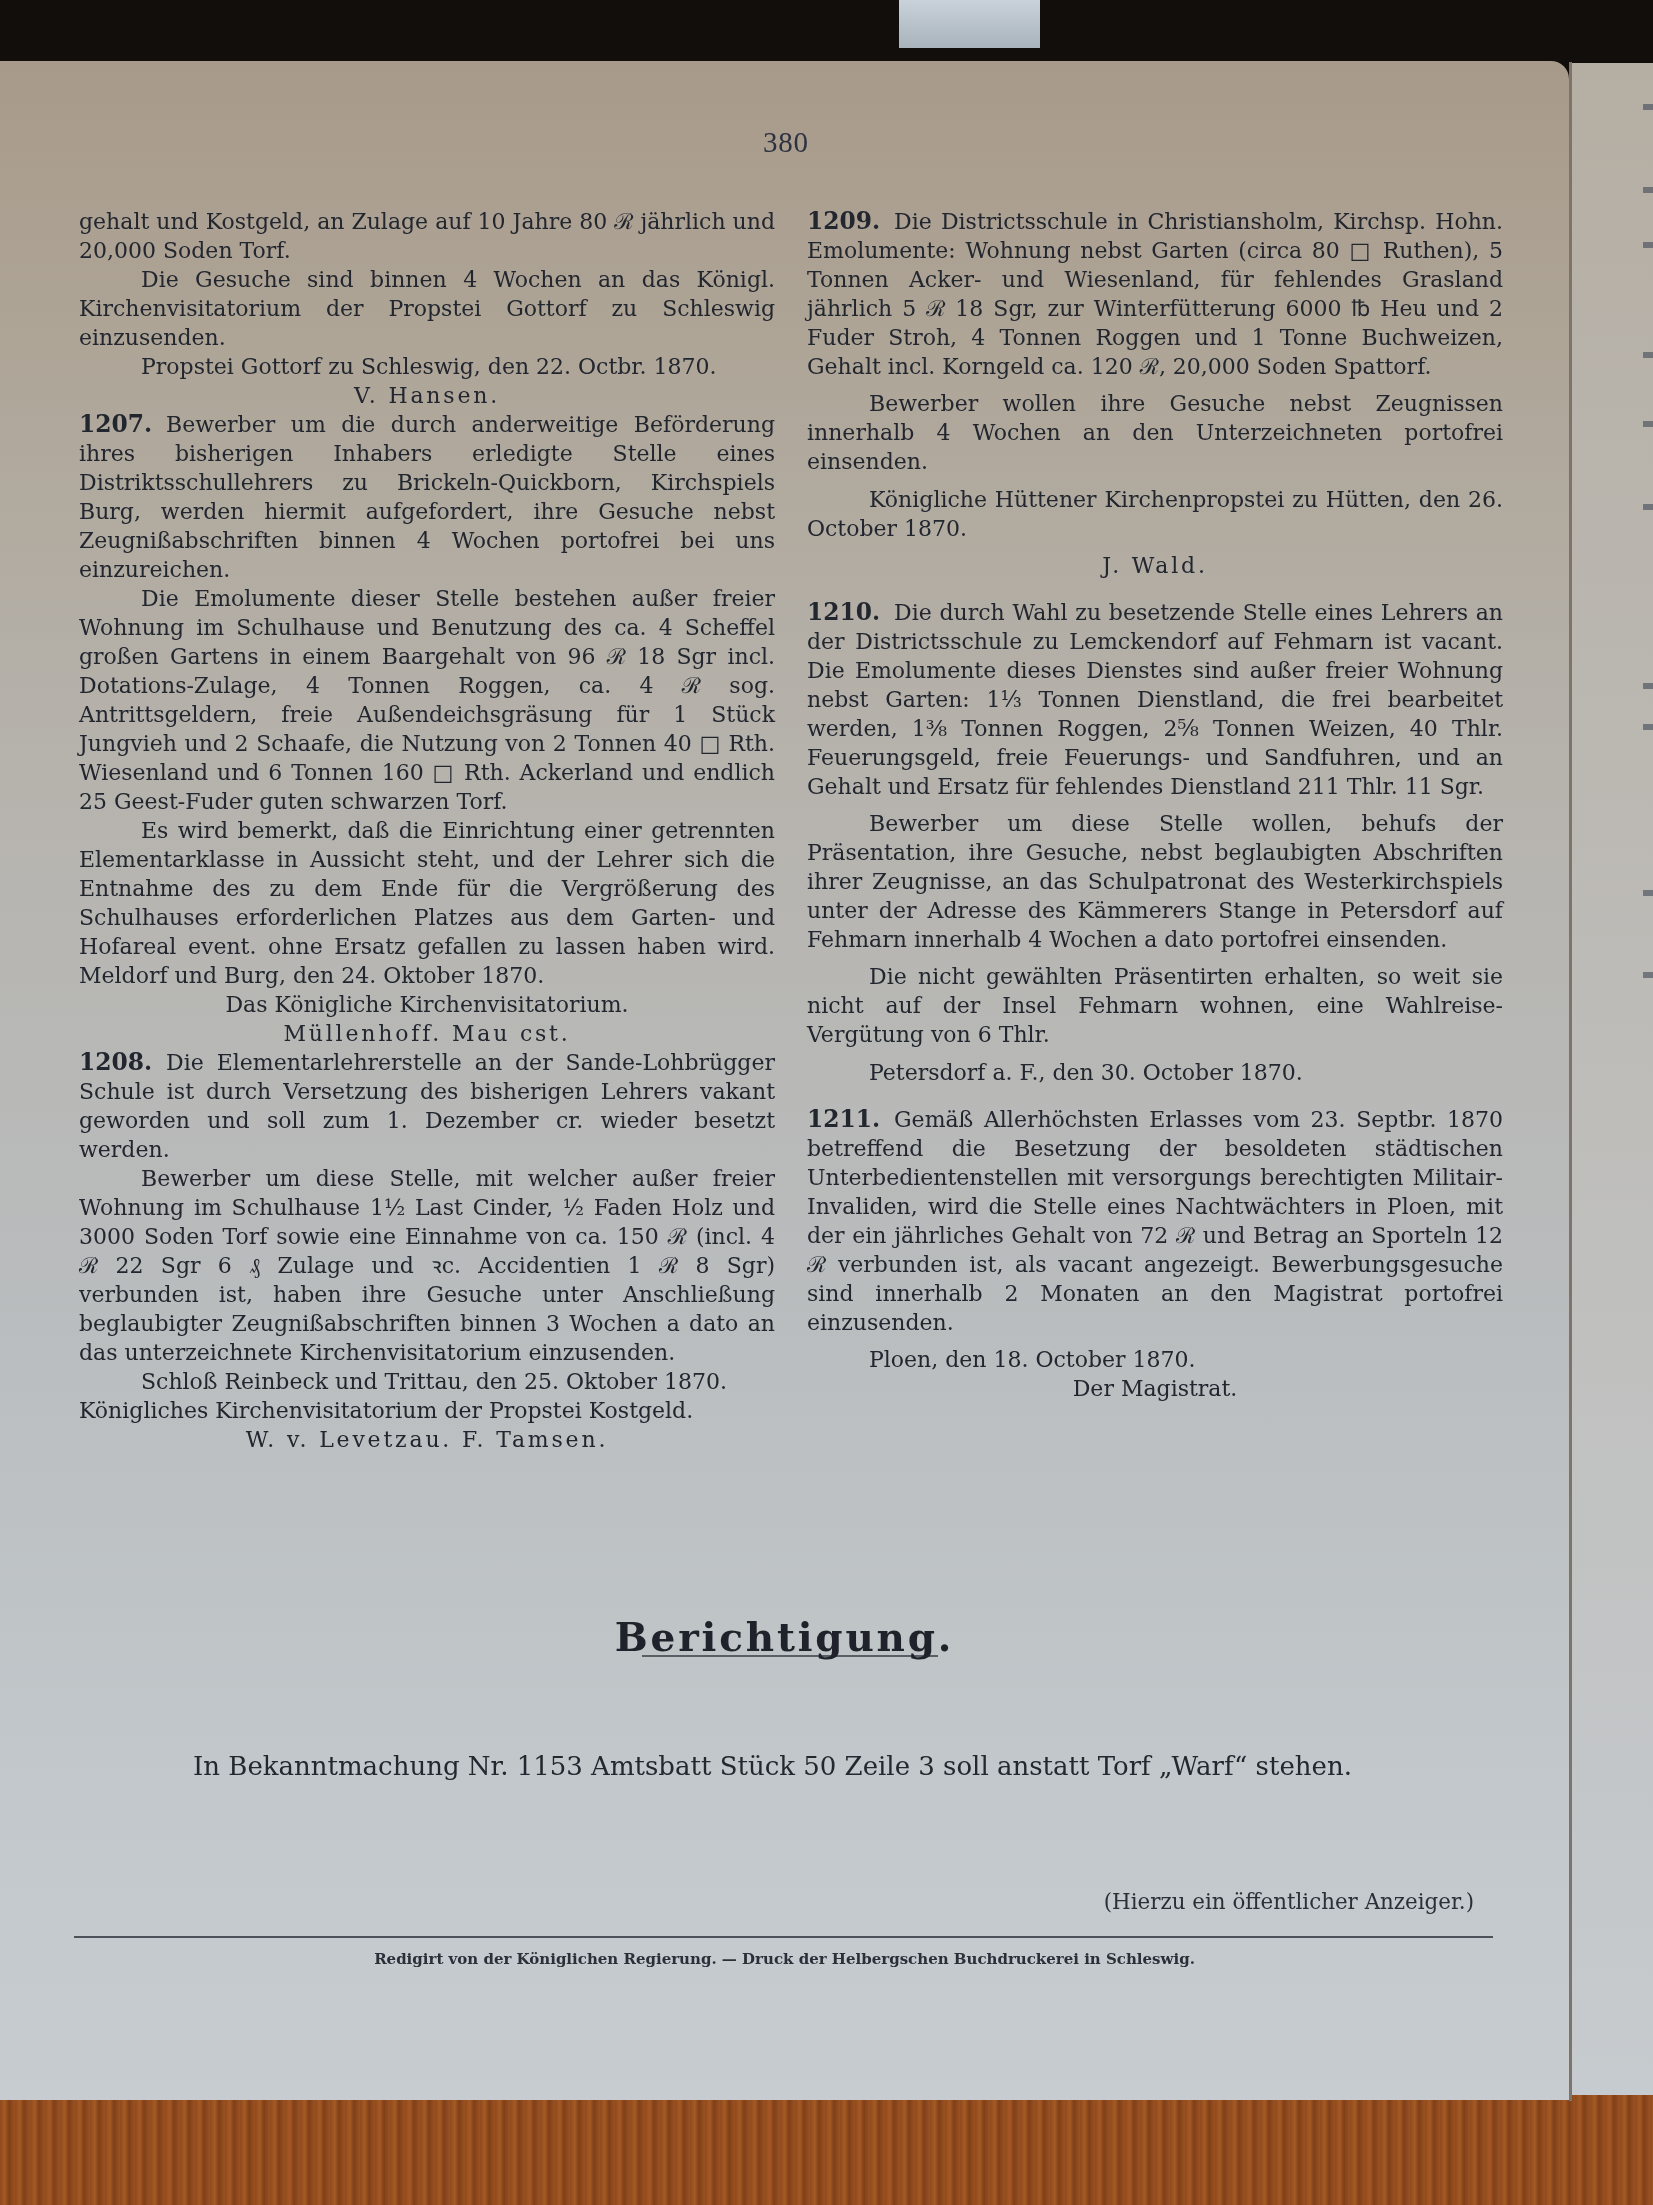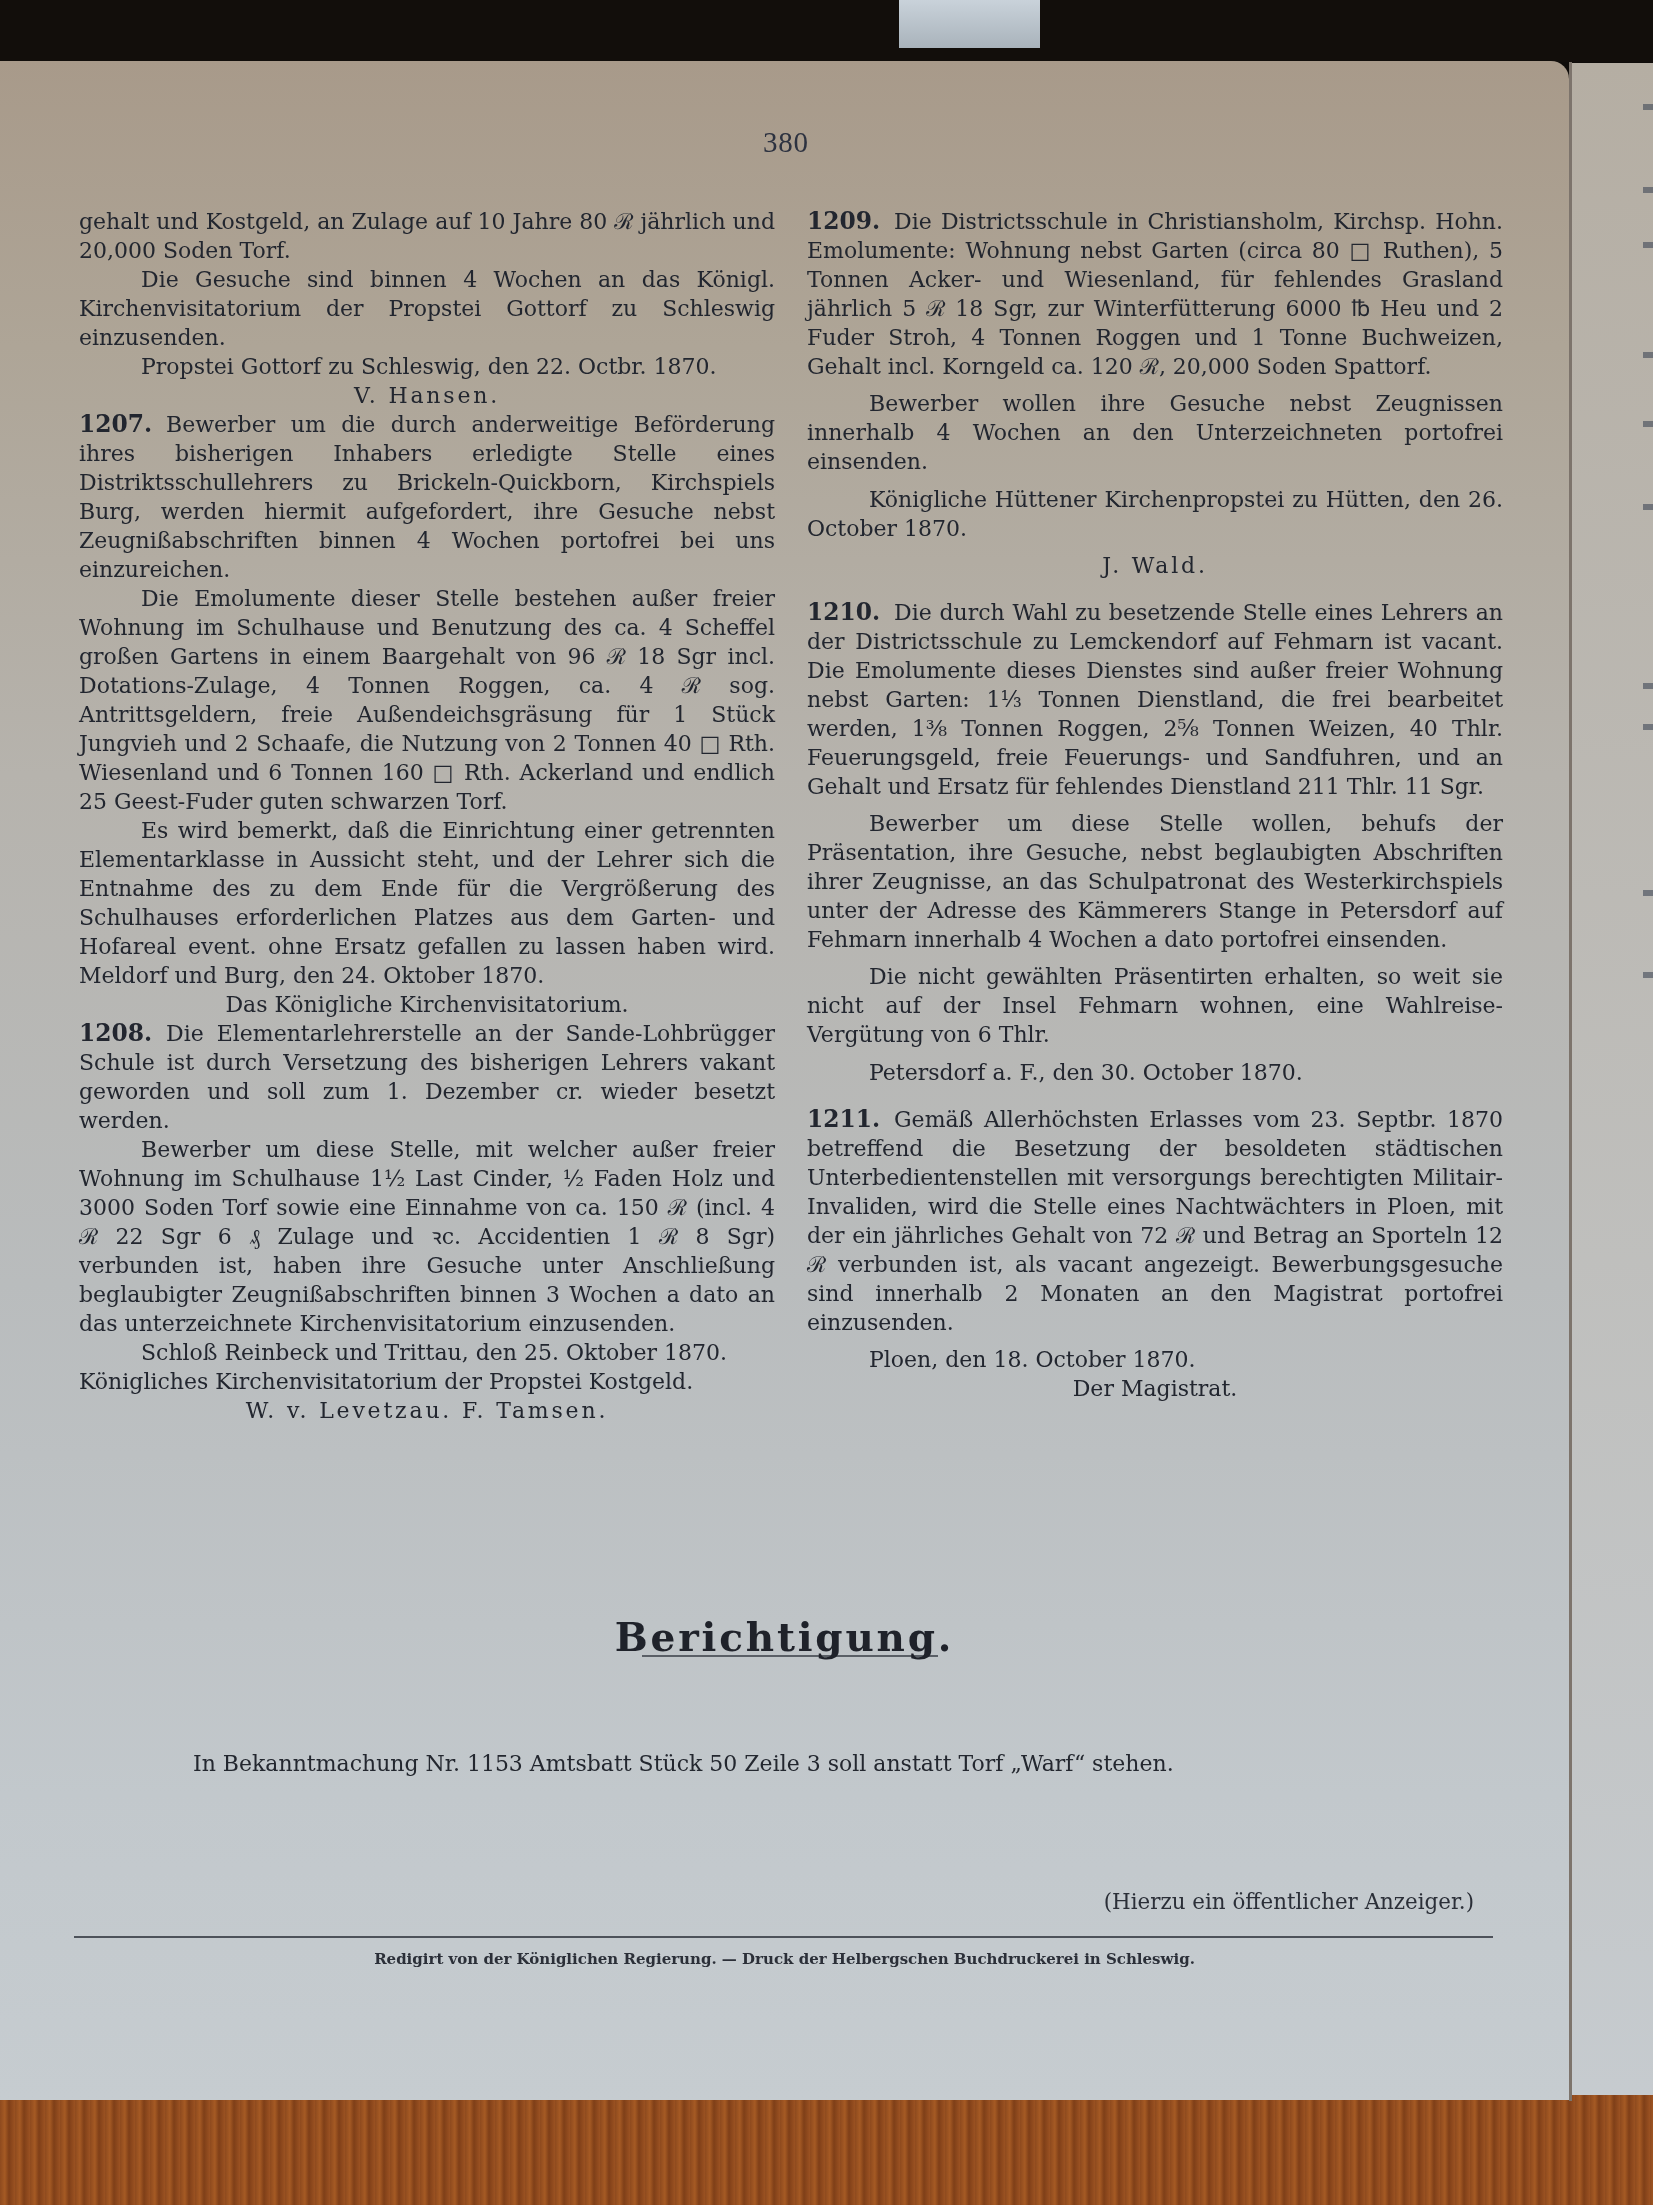--- a/index.html
+++ b/index.html
@@ -49,21 +49,21 @@
   .gap-s { height: 8.3px; }
   .gap-m { height: 18px; }
 
   .divider { position: absolute; left: 642px; top: 1655px; width: 296px; height: 2.1px; background: #5a5f66; }
   .berichtigung-title {
     position: absolute; left: 0; width: 1569px; top: 1614px; text-align: center;
     font-size: 39px; font-weight: bold; color: #1f222a; letter-spacing: 2.8px;
   }
   .berichtigung-text {
     position: absolute; left: 193px; top: 1751px; width: 1171px;
-    font-size: 22px; color: #23272f;
+    font-size: 26px; color: #23272f;
   }
   .supplement {
     position: absolute; left: 1047px; top: 1889px; width: 427px; text-align: right;
     font-size: 21.4px; color: #2b2f38;
   }
   .footer-rule { position: absolute; left: 74px; top: 1936px; width: 1419px; height: 2.1px; background: #4d525a; }
   .footer-imprint {
     position: absolute; left: 0; width: 1569px; top: 1950px; text-align: center;
     font-size: 15px; color: #2b2f38; font-weight: bold;
   }
@@ -98,20 +98,21 @@
   <p class="indent">Die Gesuche sind binnen 4 Wochen an das Königl. Kirchenvisitatorium der Propstei Gottorf zu Schleswig einzusenden.</p>
   <p class="indent">Propstei Gottorf zu Schleswig, den 22. Octbr. 1870.</p>
   <p class="sig">V. Hansen.</p>
 
   <p>
     <span class="entry-num">1207.</span><span>Bewerber um die durch anderweitige Beförderung ihres bisherigen Inhabers erledigte Stelle eines Distriktsschullehrers zu Brickeln-Quickborn, Kirchspiels Burg, werden hiermit aufgefordert, ihre Gesuche nebst Zeugnißabschriften binnen 4 Wochen portofrei bei uns einzureichen.</span>
   </p>
   <p class="indent">Die Emolumente dieser Stelle bestehen außer freier Wohnung im Schulhause und Benutzung des ca. 4 Scheffel großen Gartens in einem Baargehalt von 96 ℛ 18 Sgr incl. Dotations-Zulage, 4 Tonnen Roggen, ca. 4 ℛ sog. Antrittsgeldern, freie Außendeichsgräsung für 1 Stück Jungvieh und 2 Schaafe, die Nutzung von 2 Tonnen 40 □ Rth. Wiesenland und 6 Tonnen 160 □ Rth. Ackerland und endlich 25 Geest-Fuder guten schwarzen Torf.</p>
   <p class="indent">Es wird bemerkt, daß die Einrichtung einer getrennten Elementarklasse in Aussicht steht, und der Lehrer sich die Entnahme des zu dem Ende für die Vergrößerung des Schulhauses erforderlichen Platzes aus dem Garten- und Hofareal event. ohne Ersatz gefallen zu lassen haben wird. Meldorf und Burg, den 24. Oktober 1870.</p>
   <p class="center">Das Königliche Kirchenvisitatorium.</p>
+  <p class="sig">Müllenhoff.   Mau cst.</p>
 
   <p>
     <span class="entry-num">1208.</span><span>Die Elementarlehrerstelle an der Sande-Lohbrügger Schule ist durch Versetzung des bisherigen Lehrers vakant geworden und soll zum 1. Dezember cr. wieder besetzt werden.</span>
   </p>
   <p class="indent">Bewerber um diese Stelle, mit welcher außer freier Wohnung im Schulhause 1½ Last Cinder, ½ Faden Holz und 3000 Soden Torf sowie eine Einnahme von ca. 150 ℛ (incl. 4 ℛ 22 Sgr 6 ₰ Zulage und ꝛc. Accidentien 1 ℛ 8 Sgr) verbunden ist, haben ihre Gesuche unter Anschließung beglaubigter Zeugnißabschriften binnen 3 Wochen a dato an das unterzeichnete Kirchenvisitatorium einzusenden.</p>
   <p class="indent">Schloß Reinbeck und Trittau, den 25. Oktober 1870.</p>
   <p>Königliches Kirchenvisitatorium der Propstei Kostgeld.</p>
   <p class="sig">W. v. Levetzau.   F. Tamsen.</p>
 </div>
 

